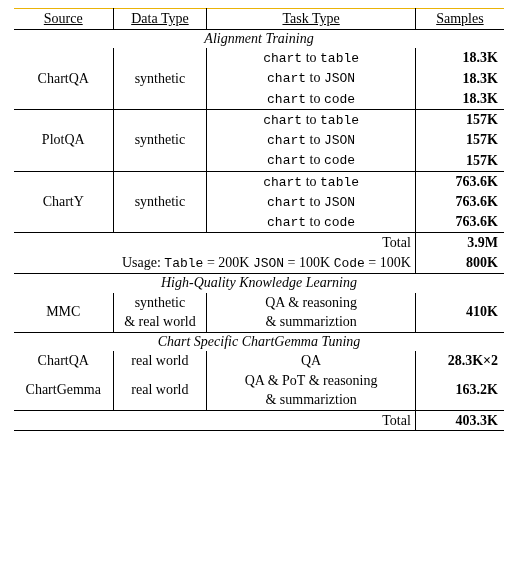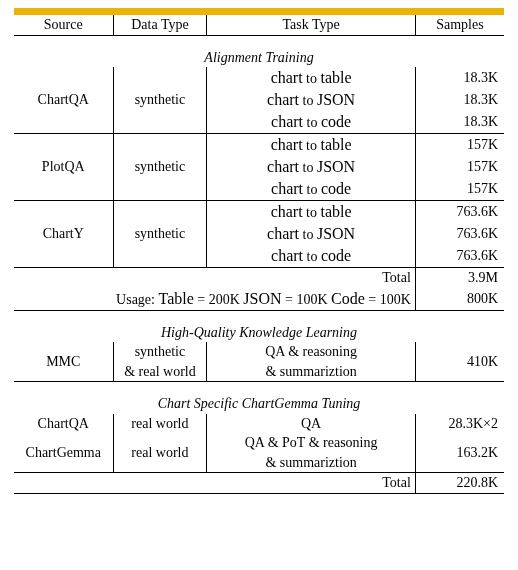--- a/index.html
+++ b/index.html
@@ -31,28 +31,28 @@
     line-height: 1.25;
   }
   th {
     font-weight: normal;
   }
   .col-source { width: 95px; }
   .col-type   { width: 90px; }
   .col-task   { width: 200px; }
   .col-samp   { width: 85px; }
   .vdiv { border-left: 1px solid #000; }
-  .top1 { border-top: 7px solid #eab308; }
+  .top1 { border-top: 1px solid #eab308; text-decoration: underline; }
   .bot1 { border-bottom: 1px solid #000; }
-  .mono { font-family: Liberation Serif, serif; font-size: 16px; }
+  .mono { font-family: Liberation Mono, monospace; font-size: 13px; }
   .ital { font-style: italic; }
   .lefty { text-align: right; padding-left: 6px; }
-  .righty { text-align: right; padding-right: 6px; }
+  .righty { text-align: right; padding-right: 6px; font-weight: bold; }
   .sectionhdr td {
-    padding-top: 13px;
+    padding-top: 0;
     padding-bottom: 1px;
   }
   .nowrap { white-space: nowrap; }
 </style>
 </head>
 <body>
 
 <div class="page">
 
   <table>
@@ -177,18 +177,18 @@
       <td rowspan="2" class="vdiv">real world</td>
       <td class="vdiv">QA &amp; PoT &amp; reasoning</td>
       <td rowspan="2" class="vdiv righty">163.2K</td>
     </tr>
     <tr class="bot1">
       <td class="vdiv">&amp; summariztion</td>
     </tr>
 
     <tr class="bot1">
       <td colspan="3" class="lefty">Total</td>
-      <td class="vdiv righty">220.8K</td>
+      <td class="vdiv righty">403.3K</td>
     </tr>
   </tbody>
     </table>
 
 </div>
 
 </body></html>

